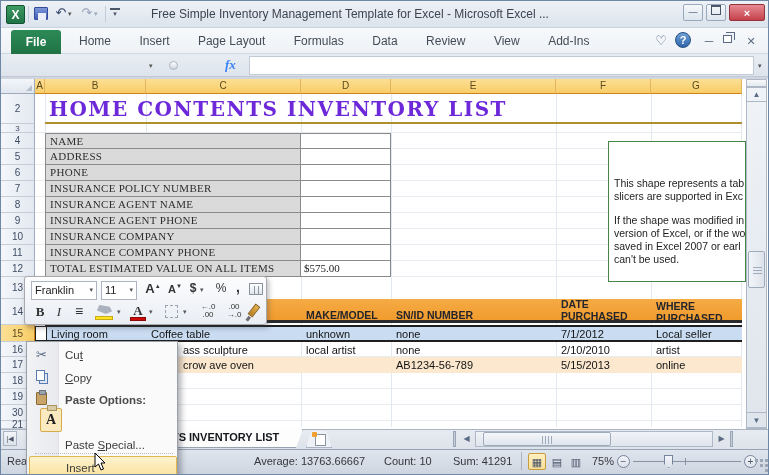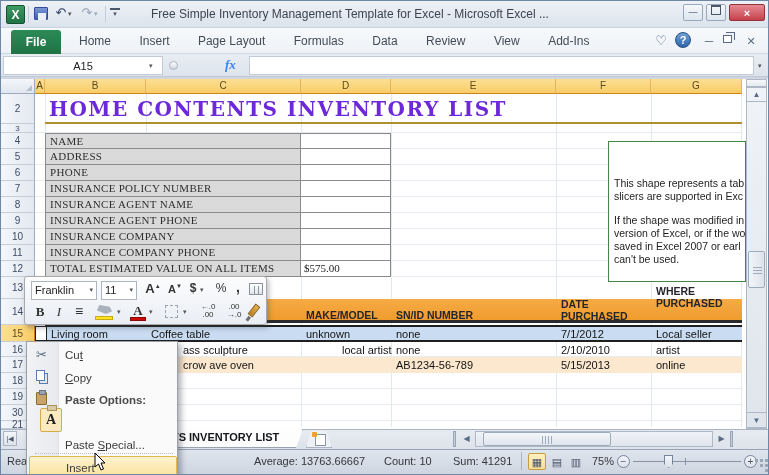--- a/index.html
+++ b/index.html
@@ -98,21 +98,20 @@
     <span class="rtab">View</span>
     <span class="rtab">Add-Ins</span>
   </div>
   <div class="abs ribico" style="left:652px;top:31px;width:16px;font-size:13px;">♡</div>
   <div class="abs" style="left:674px;top:31px;width:16px;height:16px;border-radius:50%;background:linear-gradient(#6f9fd8,#2f64a8);border:1px solid #24507f;color:#fff;font-size:11px;font-weight:bold;text-align:center;line-height:15px;">?</div>
   <div class="abs ribico" style="left:700px;top:31px;width:16px;">─</div>
   <div class="abs" style="left:722px;top:34px;width:9px;height:8px;border:1px solid #5a6b84;background:#fff;box-shadow:2px -2px 0 0 #eef2f6,3px -3px 0 0 #5a6b84;"></div>
   <div class="abs ribico" style="left:742px;top:31px;width:16px;font-size:11px;">✕</div>
 
   <div class="abs formularow"></div>
-  <div class="abs namebox">A15</div>
   <div class="abs dd" style="left:148px;top:61px;z-index:2;">▾</div>
   <div class="abs" style="left:168px;top:60px;width:9px;height:9px;border-radius:50%;background:linear-gradient(#fdfdfe,#cfd6df);border:1px solid #aab3c0;"></div>
   <div class="abs" style="left:224px;top:56px;font-family:'Liberation Serif',serif;font-style:italic;font-weight:bold;font-size:13px;color:#3b82f6;">fx</div>
   <div class="abs fxfield"></div>
   <div class="abs dd" style="left:757px;top:61px;">▾</div>
 
   <div class="abs" style="left:0;top:76px;width:769px;height:2px;background:#cfd6df;"></div>
   <div class="abs" style="left:0;top:78px;width:34px;height:15px;background:linear-gradient(#f3f6fa,#e1e7ef);border-right:1px solid #9fabbc;border-bottom:1px solid #9fabbc;">
       <span style="position:absolute;right:2px;bottom:2px;width:0;height:0;border-left:6px solid transparent;border-bottom:6px solid #b6bfcc;"></span>
     </div>
@@ -197,33 +196,33 @@
     <div style="font-size:10.5px;color:#1d1d1d;line-height:13px;white-space:nowrap;">If the shape was modified in</div>
     <div style="font-size:10.5px;color:#1d1d1d;line-height:13px;white-space:nowrap;">version of Excel, or if the wo</div>
     <div style="font-size:10.5px;color:#1d1d1d;line-height:13px;white-space:nowrap;">saved in Excel 2007 or earl</div>
     <div style="font-size:10.5px;color:#1d1d1d;line-height:13px;white-space:nowrap;">can't be used.</div>
   </div>
 
   <div class="abs" style="left:44px;top:298px;width:697px;height:24px;background:linear-gradient(#f5ab45,#f09b2d);border-bottom:3px solid #2b2b2b;"></div>
   <div class="abs thdr" style="left:305px;top:308px;">MAKE/MODEL</div>
   <div class="abs thdr" style="left:395px;top:308px;">SN/ID NUMBER</div>
   <div class="abs thdr" style="left:560px;top:297px;width:62px;">DATE PURCHASED</div>
-  <div class="abs thdr" style="left:655px;top:284px;width:70px;">WHERE PURCHASED</div>
+  <div class="abs thdr" style="left:655px;top:299px;width:70px;">WHERE PURCHASED</div>
 
   <div class="abs" style="left:44px;top:324px;width:697px;height:17px;background:#c9dcf1;border-top:2px solid #1f1f1f;border-bottom:2px solid #1f1f1f;"></div>
   <div class="abs" style="left:34px;top:325px;width:12px;height:15px;background:#fff;border:1px solid #1f1f1f;z-index:2;"></div>
   <div class="abs dcell" style="left:50px;top:327px;">Living room</div>
   <div class="abs dcell" style="left:150px;top:327px;">Coffee table</div>
   <div class="abs dcell" style="left:305px;top:327px;">unknown</div>
   <div class="abs dcell" style="left:395px;top:327px;">none</div>
   <div class="abs dcell" style="left:560px;top:327px;">7/1/2012</div>
   <div class="abs dcell" style="left:655px;top:327px;">Local seller</div>
 
   <div class="abs dcell" style="left:182px;top:343px;">ass sculpture</div>
-  <div class="abs dcell" style="left:305px;top:343px;margin-left:36px;">local artist</div>
+  <div class="abs dcell" style="left:305px;top:343px;">local artist</div>
   <div class="abs dcell" style="left:395px;top:343px;">none</div>
   <div class="abs dcell" style="left:560px;top:343px;">2/10/2010</div>
   <div class="abs dcell" style="left:655px;top:343px;">artist</div>
 
   <div class="abs" style="left:44px;top:356px;width:697px;height:16px;background:#fbe8ce;"></div>
   <div class="abs dcell" style="left:182px;top:358px;">crow ave oven</div>
   <div class="abs dcell" style="left:395px;top:358px;">AB1234-56-789</div>
   <div class="abs dcell" style="left:560px;top:358px;">5/15/2013</div>
   <div class="abs dcell" style="left:655px;top:358px;">online</div>
 

